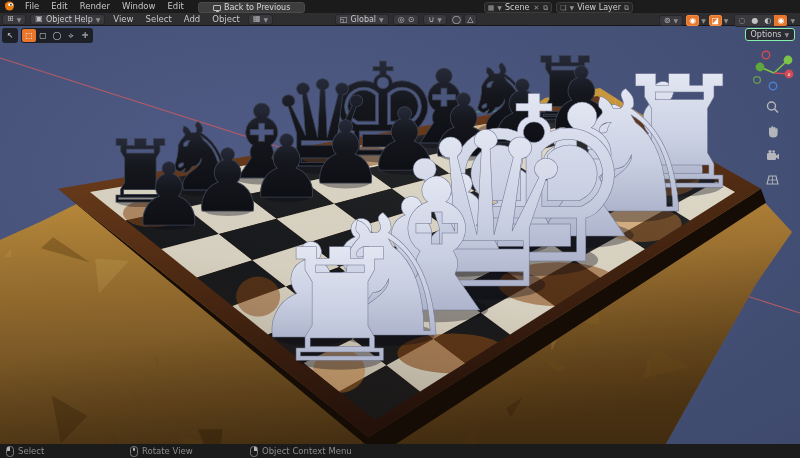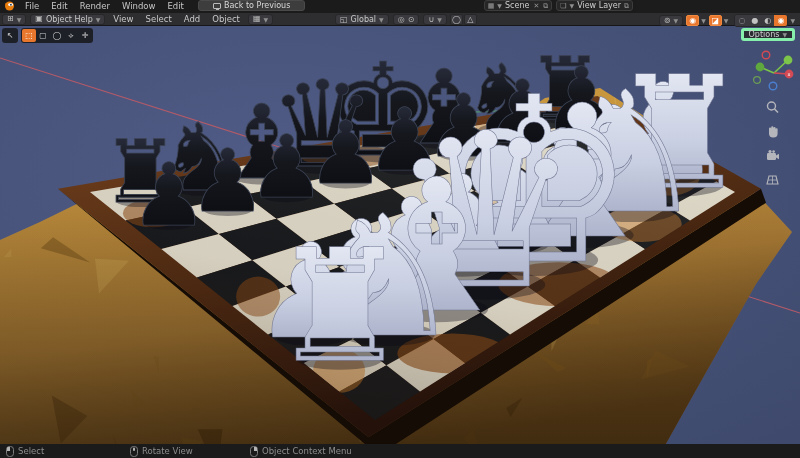--- a/index.html
+++ b/index.html
@@ -2,21 +2,21 @@
 <html><head>
 <meta charset="utf-8">
 <style>
   * { margin:0; padding:0; box-sizing:border-box; }
   html,body { width:800px; height:458px; overflow:hidden; background:#111;
     font-family:"DejaVu Sans", sans-serif; }
   .app { position:relative; width:800px; height:458px; background:#1c1c1c; }
 
   
   .topbar { position:absolute; left:0; top:0; width:636px; height:13px;
-    background:#1b1b1b; display:flex; align-items:flex-start; font-size:8.5px;
+    background:#1b1b1b; display:flex; align-items:flex-end; font-size:8.5px;
     color:#c6c6c6; z-index:30; }
   .menu-item { padding:0 6px; height:13px; line-height:13px; cursor:default; }
   .btn { background:#3d3d3d; border:1px solid #4a4a4a; border-radius:3px;
     color:#d8d8d8; height:11px; line-height:9px; padding:0 14px; display:flex;
     align-items:center; gap:3px; font-size:8px; }
   .monitor-ic { display:inline-block; width:8px; height:6px; border:1px solid #bbb;
     border-radius:1px; position:relative; }
   .monitor-ic:after { content:""; position:absolute; left:2px; bottom:-2px;
     width:3px; height:1px; background:#bbb; }
   .spacer { flex:1; }
@@ -52,21 +52,21 @@
   .viewport svg.scene { position:absolute; left:0; top:0; }
 
   .tool-strip { position:absolute; left:2px; top:2px; display:flex; gap:3px; z-index:10; }
   .tool-box { background:rgba(24,24,26,.85); border-radius:3px; display:flex;
     align-items:center; padding:1px; }
   .tool-ic { width:14px; height:13px; display:flex; align-items:center;
     justify-content:center; font-size:8px; color:#cfcfcf; border-radius:2px; }
   .tool-ic.active { background:#e8762c; color:#fff; }
 
   .options-btn { position:absolute; right:5px; top:2px; z-index:10;
-    background:rgba(40,40,44,.9); border:3px solid #86efac; border-radius:3px;
+    background:rgba(40,40,44,.9); border:1px solid #86efac; border-radius:3px;
     color:#d0d0d0; font-size:8px; height:13px; display:flex; align-items:center;
     gap:3px; padding:0 5px; }
 
   .gizmo { position:absolute; right:3px; top:24px; z-index:10; }
   .side-icons { position:absolute; right:20px; top:74px; z-index:10; display:flex;
     flex-direction:column; gap:9px; }
   .side-ic { width:15px; height:15px; opacity:.85; }
 
   
   .statusbar { position:absolute; left:0; top:444px; width:800px; height:14px;

